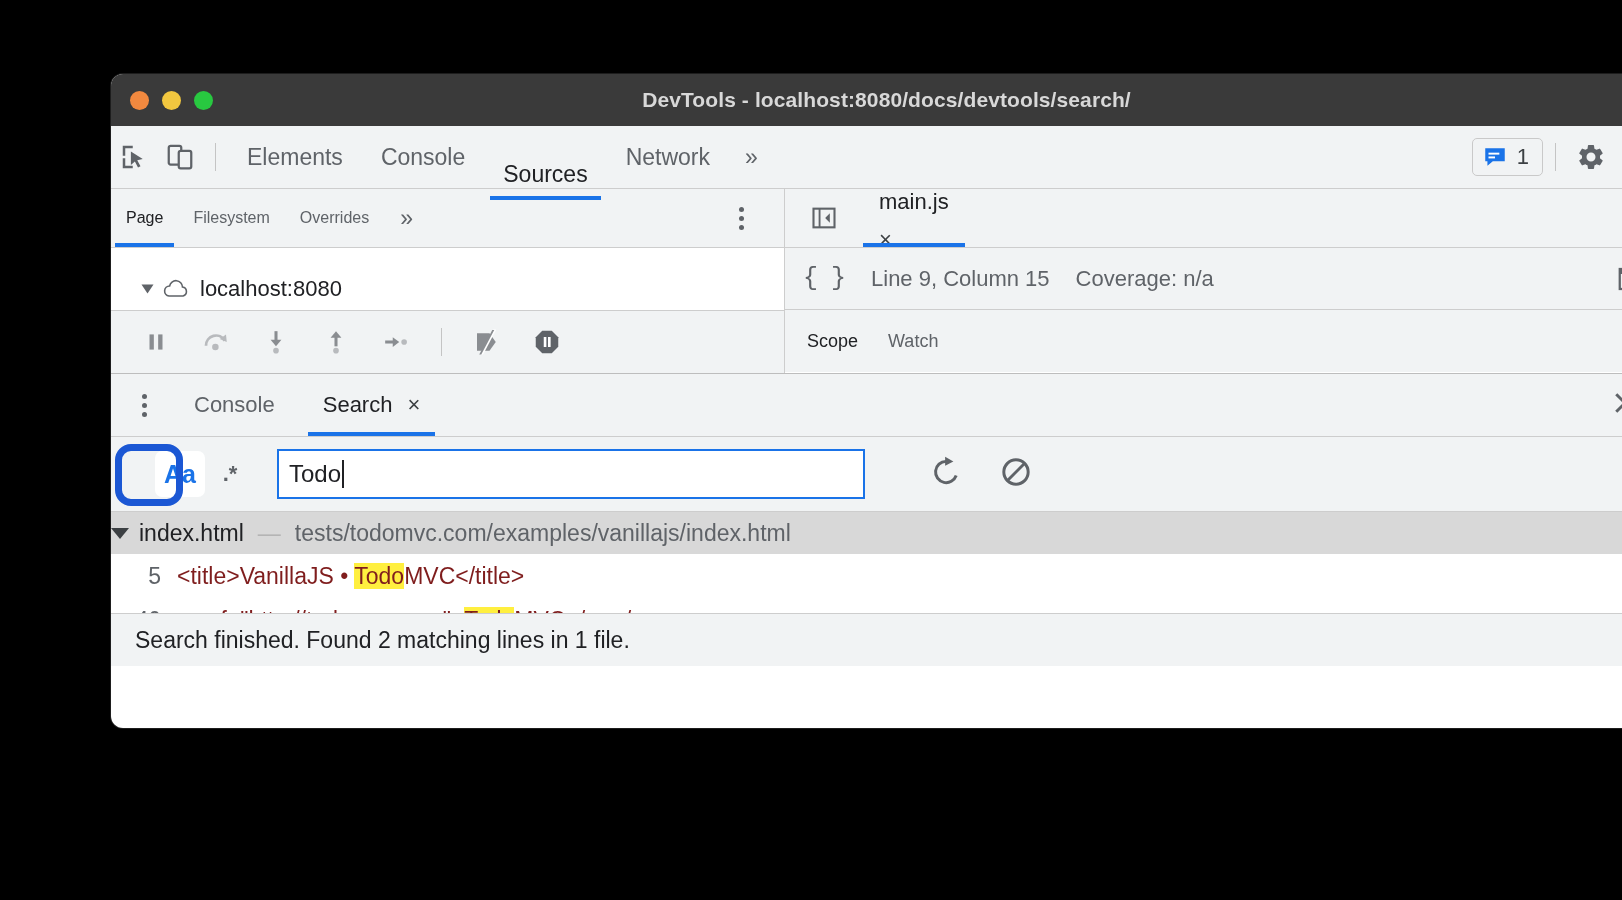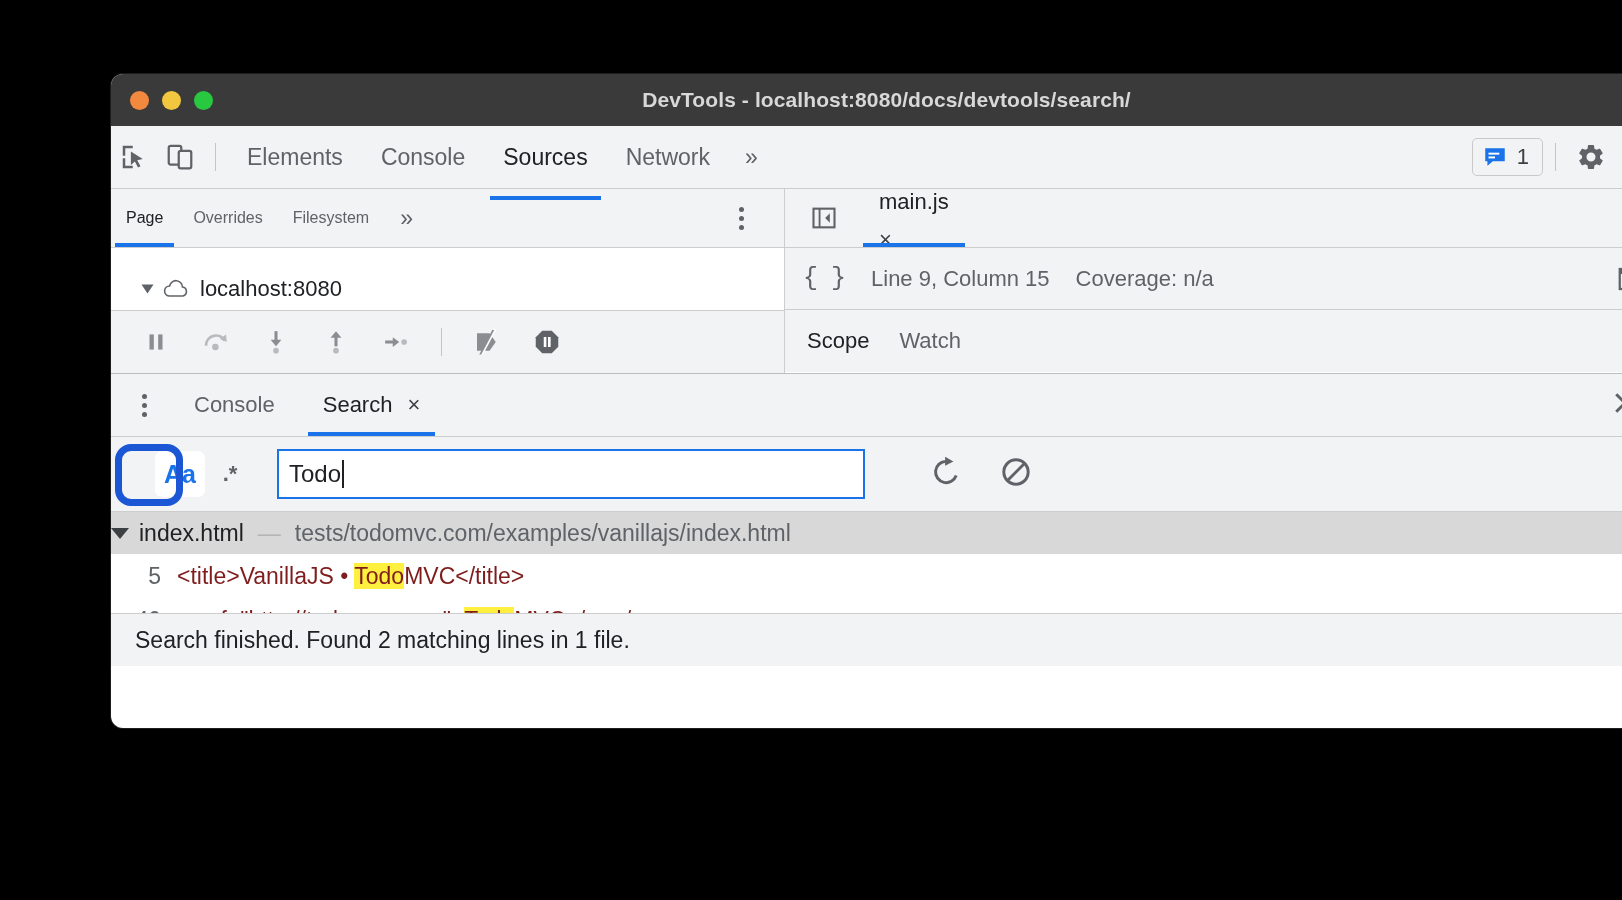--- a/index.html
+++ b/index.html
@@ -95,20 +95,21 @@
     height: 100%;
     display: flex;
     align-items: center;
     padding: 12px 19px;
     font-size: 23px;
     color: #5f6368;
     white-space: nowrap;
   }
   .panel-tab.active {
     color: #202124;
+    align-items: flex-end;
   }
   .panel-tab.active::after {
     content: "";
     position: absolute;
     left: 6px; right: 6px;
     bottom: 0;
     height: 4px;
     background: #1a73e8;
   }
   .chev-more {
@@ -294,21 +295,21 @@
   .scope-tabs {
     height: 62px;
     background: #f1f3f4;
     border-top: 0;
     display: flex;
     align-items: center;
     padding-left: 22px;
     gap: 30px;
   }
   .scope-tab {
-    font-size: 22px;
+    font-size: 18px;
     color: #5f6368;
     text-align: center;
   }
   .scope-tab.active { color: #202124; }
 
   
   .drawer {
     border-top: 1px solid #bdbdbd;
     background: #ffffff;
     display: flex;
@@ -545,24 +546,24 @@
     </div>
 
     <div class="body-split">
 
       <div class="left-pane">
         <div class="subtabs">
           <div class="subtab active">
             <span>Page</span>
           </div>
           <div class="subtab">
+            <span>Filesystem</span>
+          </div>
+          <div class="subtab">
             <span>Overrides</span>
-          </div>
-          <div class="subtab">
-            <span>Filesystem</span>
           </div>
           <div class="chev-more">»</div>
           <div class="kebab subtab-kebab">
             <i></i>
               <i></i>
               <i></i>
           </div>
         </div>
 
         <div class="tree-row">

